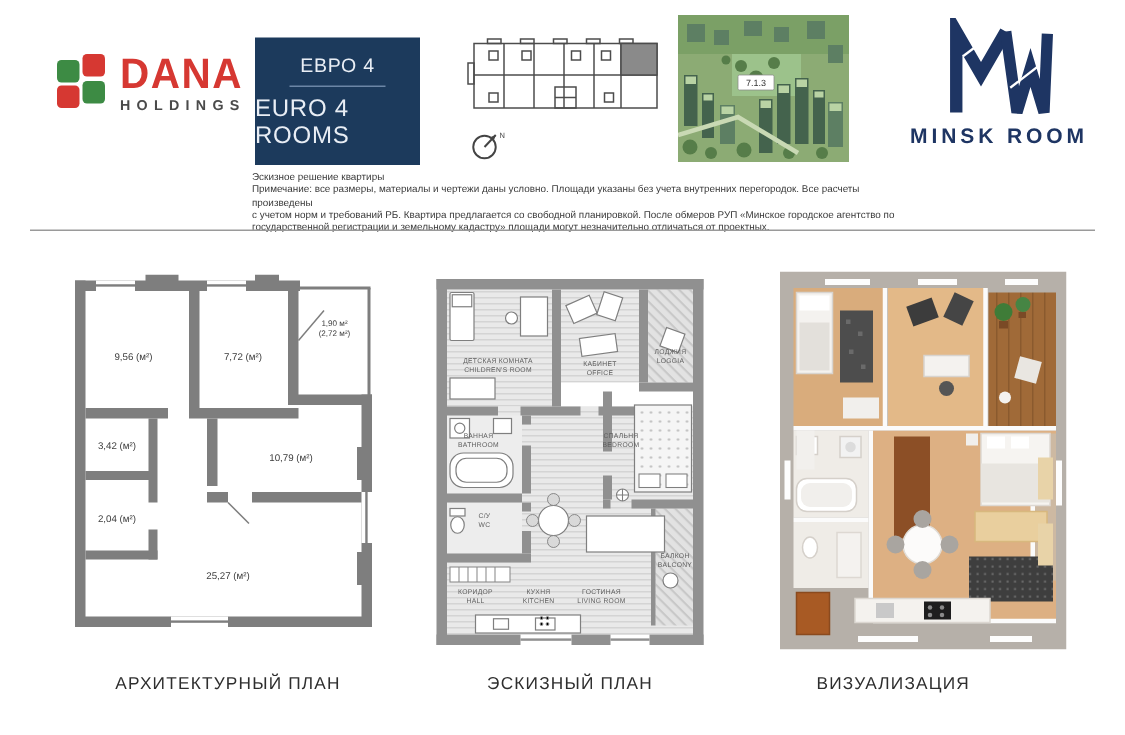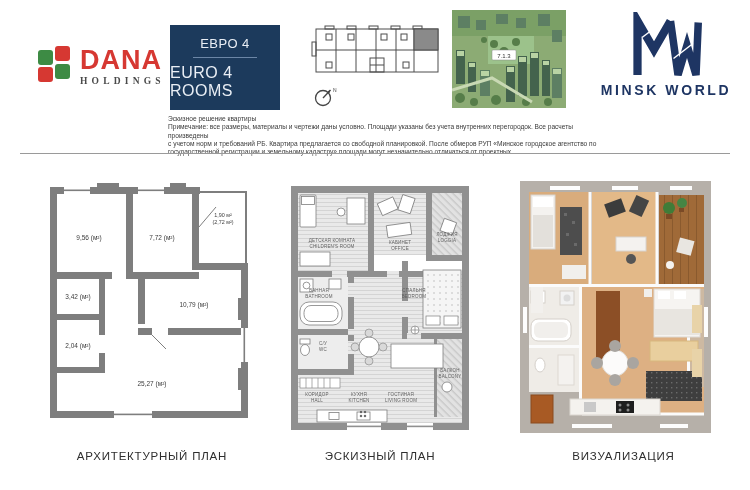--- a/index.html
+++ b/index.html
@@ -1,28 +1,28 @@
 <!DOCTYPE html>
 <html><head>
 <meta charset="utf-8">
 <style>
   html,body{margin:0;padding:0;background:#fff;}
   .page{position:relative;width:750px;height:490px;background:#ffffff;overflow:hidden;
         font-family:"Liberation Sans", sans-serif;}
   
-  .dana-logo{position:absolute;left:38px;top:36px;width:130px;height:50px;display:flex;align-items:flex-end;gap:8px;}
+  .dana-logo{position:absolute;left:38px;top:36px;width:130px;height:50px;display:flex;align-items:flex-start;gap:8px;}
   .dana-squares{position:relative;width:34px;height:40px;flex:0 0 auto;}
   .dana-squares span{position:absolute;width:15px;height:15px;border-radius:3px;display:block;}
   .sq-g1{left:0;top:4px;background:#3d8b44;}
   .sq-r1{left:17px;top:0;background:#d63832;}
   .sq-r2{left:0;top:21px;background:#d63832;}
   .sq-g2{left:17px;top:18px;background:#3d8b44;}
   .dana-text{display:flex;flex-direction:column;line-height:1;}
   .dana-word{font-size:27px;font-weight:800;color:#d63832;letter-spacing:1px;transform:scaleY(1.05);}
-  .holdings-word{font-size:9.5px;font-weight:700;color:#4a4a4a;letter-spacing:4.2px;margin-top:3px;font-family:Liberation Serif, serif;}
+  .holdings-word{font-size:9.5px;font-weight:700;color:#4a4a4a;letter-spacing:4.2px;margin-top:3px;}
   .unit-box{position:absolute;left:170px;top:25px;width:110px;height:85px;background:#1c3a5c;
             display:flex;flex-direction:column;align-items:center;justify-content:center;gap:6px;}
   .unit-ru{color:#e9eef5;font-size:13px;letter-spacing:0.5px;}
   .unit-divider{width:64px;height:1px;background:#6c86a6;}
   .unit-en{color:#e9eef5;font-size:16px;letter-spacing:0.5px;}
   .floor-inset{position:absolute;left:311px;top:22px;width:132px;height:88px;}
   .compass{position:absolute;left:2px;top:62px;}
   .aerial{position:absolute;left:452px;top:10px;width:114px;height:98px;overflow:hidden;}
   .mw-logo{position:absolute;left:598px;top:12px;width:136px;height:92px;display:flex;flex-direction:column;align-items:center;}
   .mw-name{color:#1e3563;font-size:14px;font-weight:600;letter-spacing:2.6px;margin-top:4px;white-space:nowrap;}
@@ -30,21 +30,21 @@
   .disclaimer{position:absolute;left:168px;top:115px;width:430px;font-size:6.6px;line-height:8.3px;color:#3a3a3a;}
   .sep{position:absolute;left:20px;top:153px;width:710px;height:0;border-top:1px solid #9a9a9a;}
   
   .plan-arch{position:absolute;left:42px;top:183px;width:220px;height:250px;}
   .plan-sketch{position:absolute;left:287px;top:182px;width:186px;height:252px;}
   .plan-viz{position:absolute;left:520px;top:181px;width:191px;height:252px;}
   
   .caption{position:absolute;top:450px;font-size:11.5px;letter-spacing:0.8px;color:#2e2e2e;text-align:center;}
   .cap-arch{left:42px;width:220px;}
   .cap-sketch{left:287px;width:186px;}
-  .cap-viz{left:528px;width:191px;}
+  .cap-viz{left:500px;width:191px;}
   svg text{font-family:"Liberation Sans", sans-serif;}
 </style>
 </head>
 <body>
 
 <div class="page">
 
   <div class="dana-logo">
     <div class="dana-squares">
       <span class="sq-g1"></span>
@@ -149,21 +149,21 @@
     </svg>
   </div>
 
   <div class="mw-logo">
     <svg width="72" height="66" viewBox="0 0 96 88">
       <polyline points="10,84 10,12 32,50 54,12" fill="none" stroke="#1e3563" stroke-width="11"></polyline>
       <polyline points="54,12 64,84 76,44 88,84 91,14" fill="none" stroke="#1e3563" stroke-width="10"></polyline>
       <line x1="16" y1="34" x2="40" y2="16" stroke="#ffffff" stroke-width="2"></line>
       <line x1="58" y1="62" x2="84" y2="42" stroke="#ffffff" stroke-width="2"></line>
     </svg>
-    <div class="mw-name">MINSK WORLD</div>
+    <div class="mw-name">MINSK ROOM</div>
   </div>
 
   <div class="disclaimer">
     <div>Эскизное решение квартиры</div>
     <div>Примечание: все размеры, материалы и чертежи даны условно. Площади указаны без учета внутренних перегородок. Все расчеты произведены</div>
     <div>с учетом норм и требований РБ. Квартира предлагается со свободной планировкой. После обмеров РУП «Минское городское агентство по</div>
     <div>государственной регистрации и земельному кадастру» площади могут незначительно отличаться от проектных.</div>
   </div>
 
   <div class="sep"></div>

